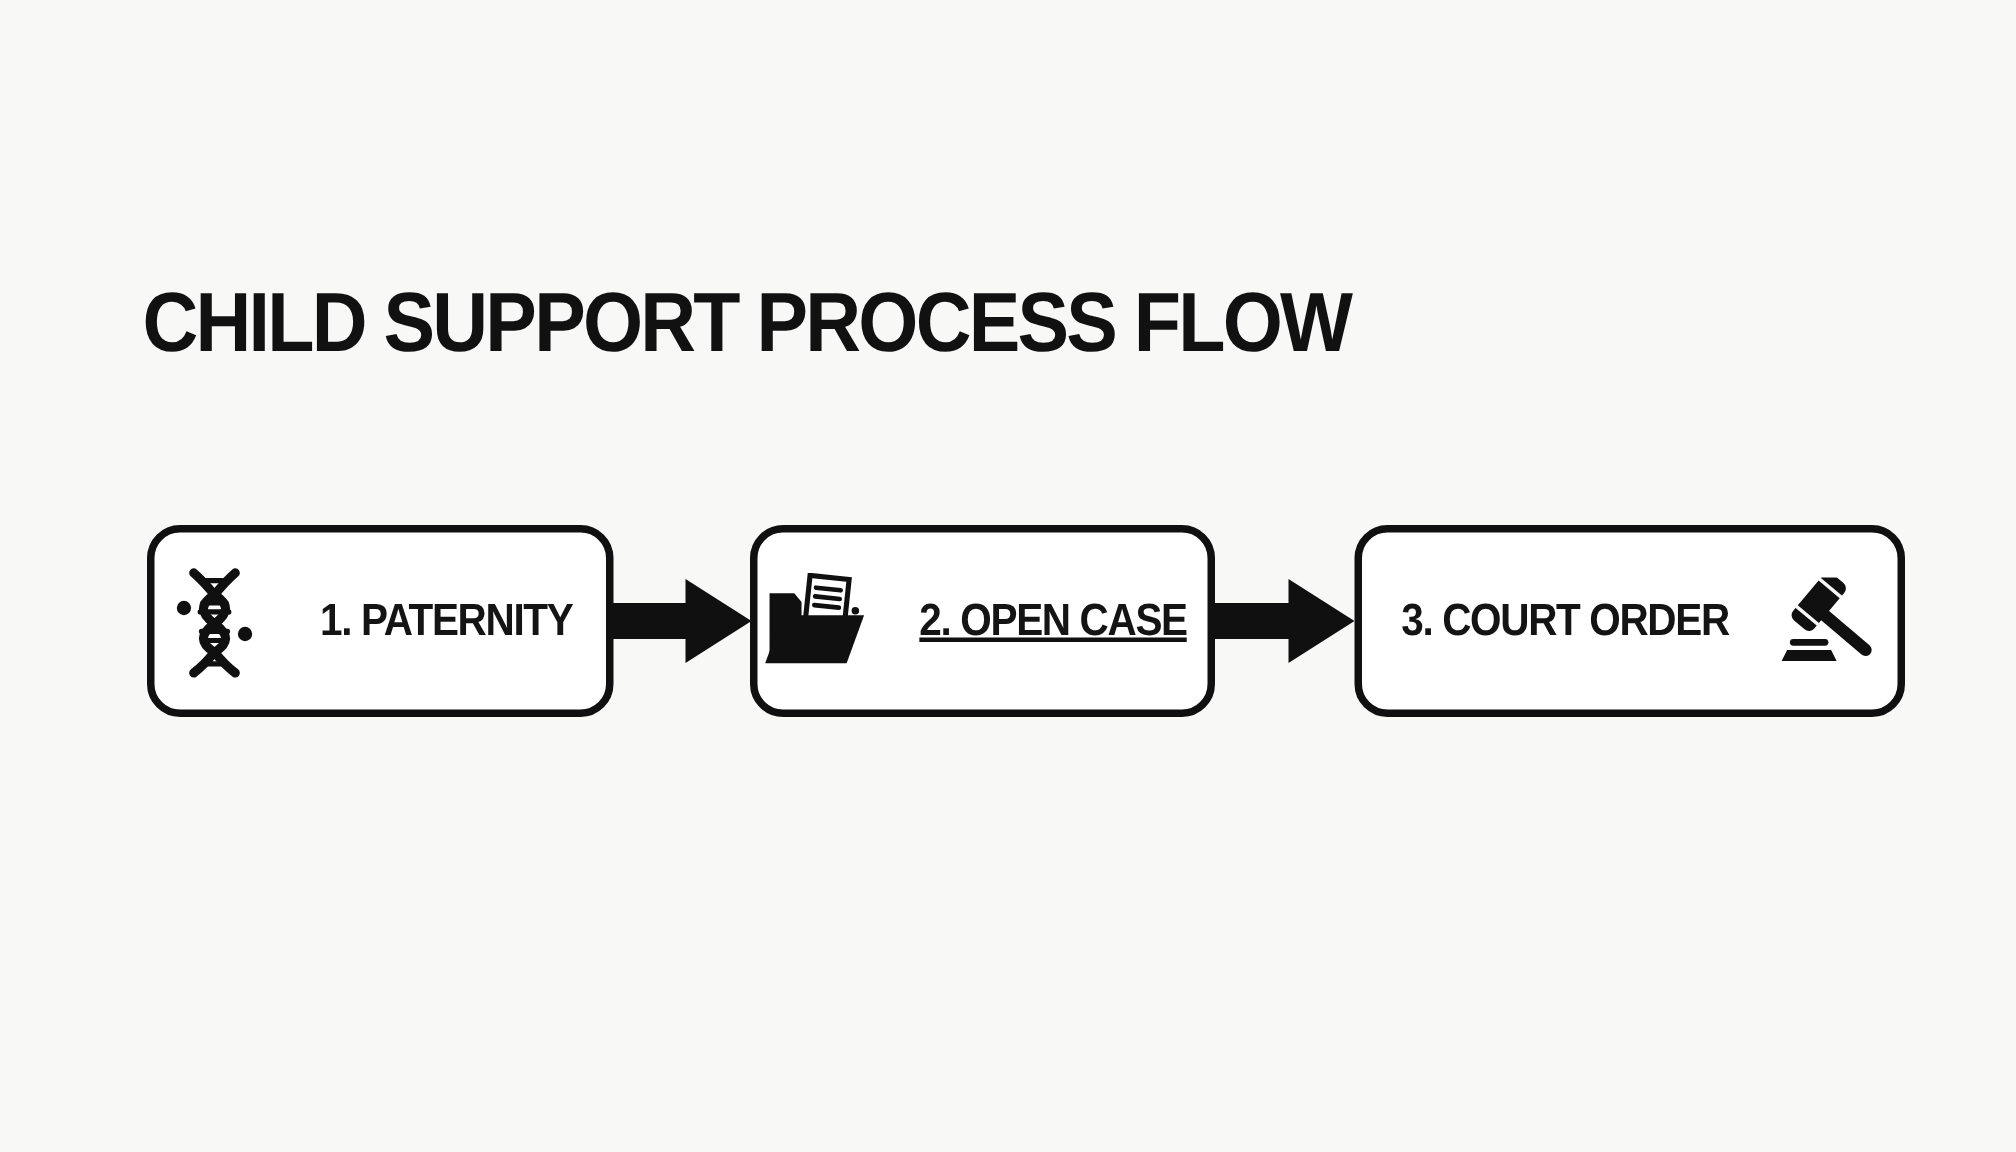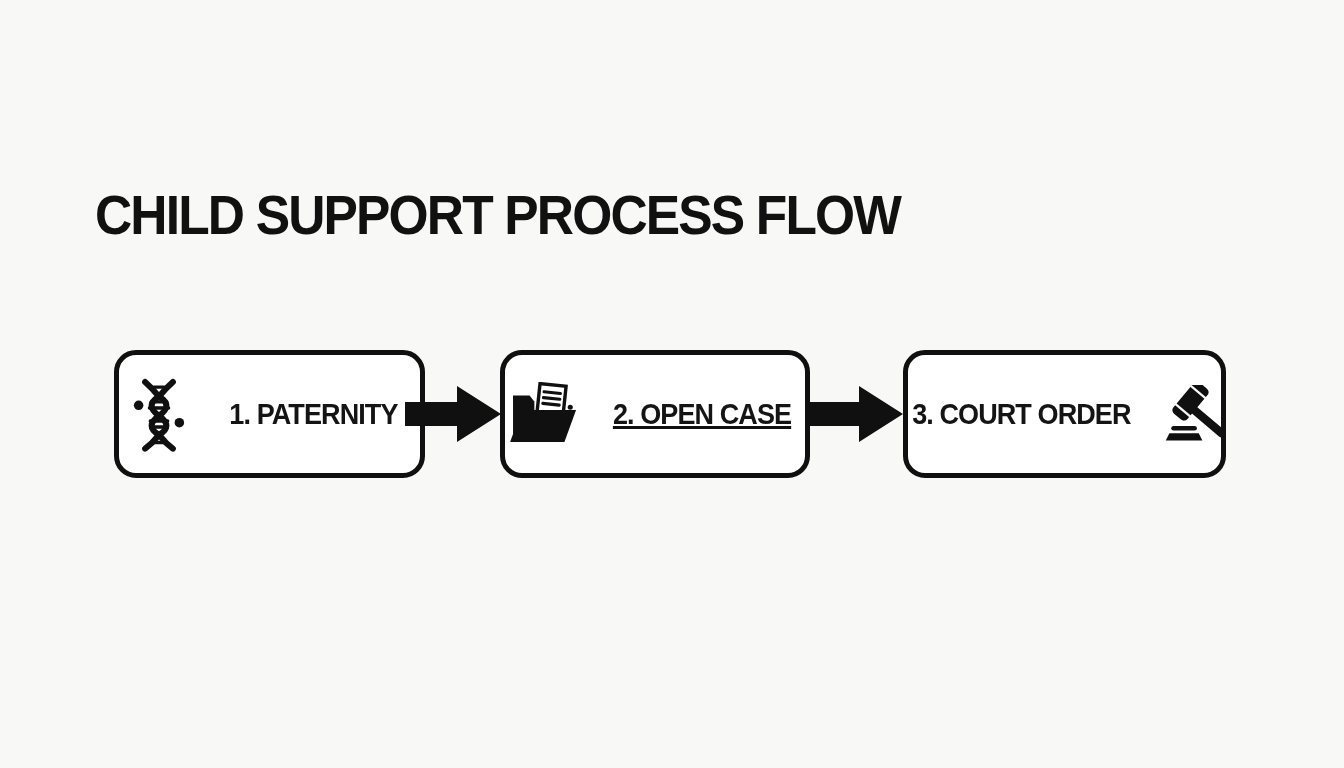--- a/index.html
+++ b/index.html
@@ -37,23 +37,23 @@
     height: 128px;
     box-sizing: border-box;
     background: #ffffff;
     border: 5px solid #101010;
     border-radius: 22px;
     display: flex;
     align-items: center;
     justify-content: center;
     gap: 20px;
   }
-  .step-box.b1 { left: 114px;  width: 311px; gap: 35px; }
+  .step-box.b1 { left: 98px;  width: 311px; gap: 35px; }
   .step-box.b2 { left: 500px; width: 310px; text-decoration: underline; }
-  .step-box.b3 { left: 903px; width: 323px; }
+  .step-box.b3 { left: 903px; width: 367px; }
   .step-label {
     font-size: 30px;
     font-weight: 800;
     letter-spacing: -1px;
     color: #141414;
     white-space: nowrap;
     transform: scaleX(0.9);
     transform-origin: center;
   }
   .arrow {

